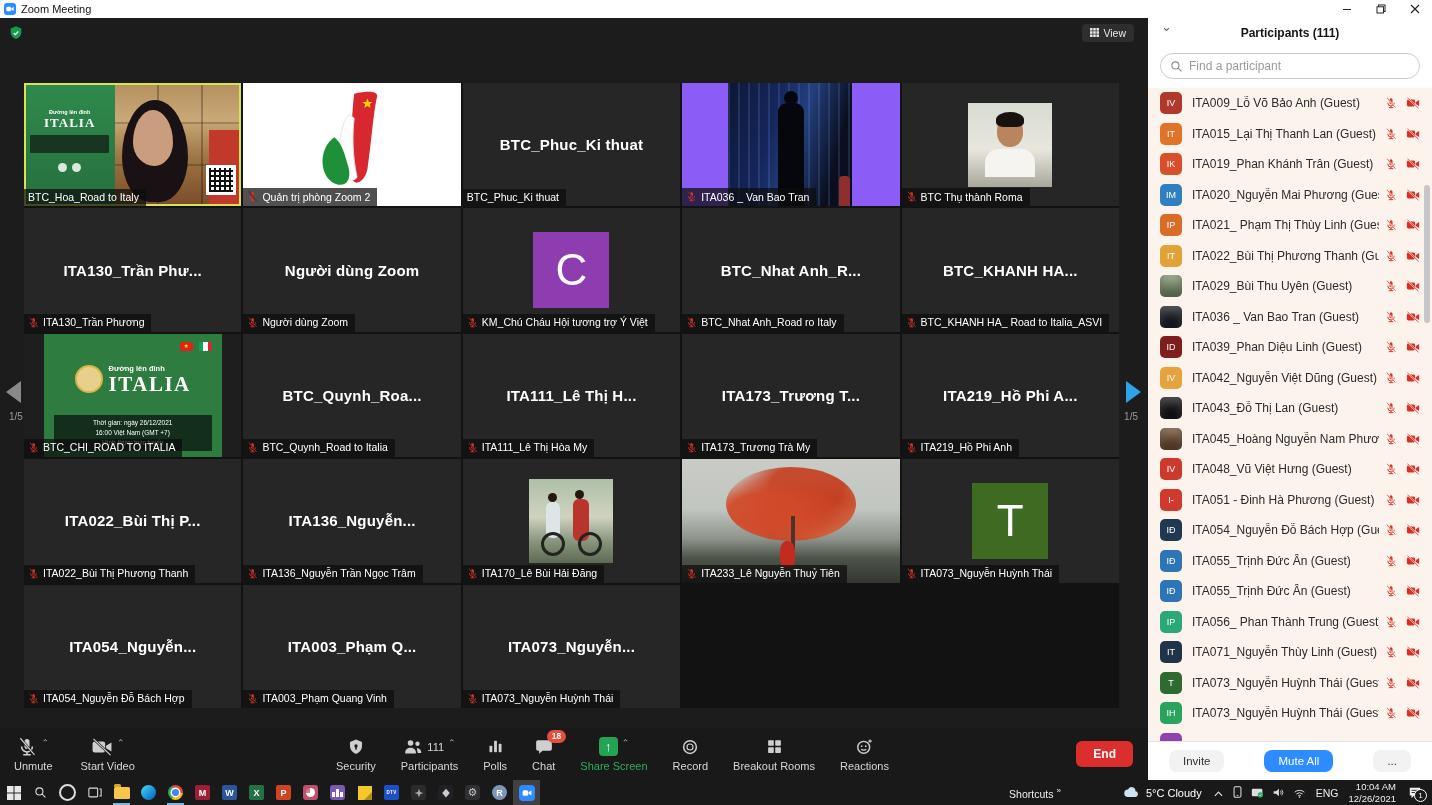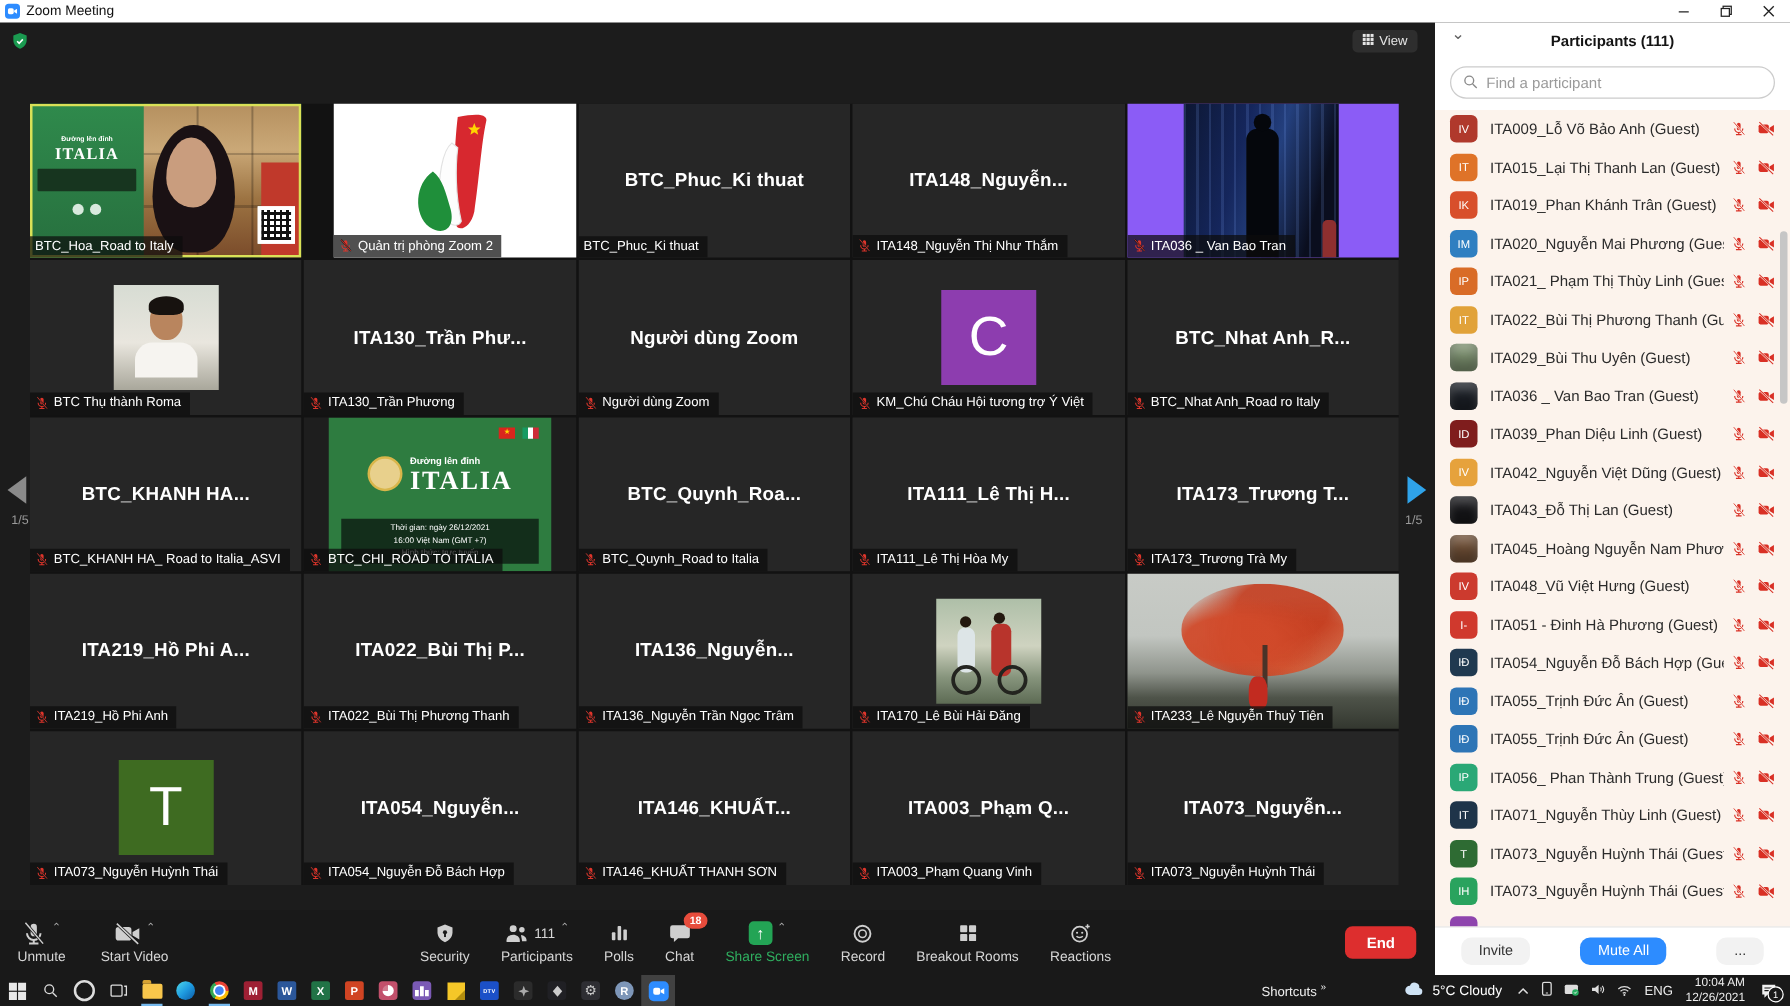--- a/index.html
+++ b/index.html
@@ -55,21 +55,21 @@
     background:linear-gradient(180deg,#b5905f 0%,#caa877 30%,#9c7342 62%,#7a4b2a 100%);}
   .sp-collage::before{content:"";position:absolute;inset:0;
     background:repeating-linear-gradient(90deg,transparent 0 42px,rgba(0,0,0,.25) 42px 44px),
                repeating-linear-gradient(0deg,transparent 0 40px,rgba(0,0,0,.2) 40px 42px);}
   .sp-red{position:absolute;right:0;top:38%;width:15%;height:62%;background:#c0392b;}
   .sp-qr{position:absolute;right:2.5%;bottom:9%;width:30px;height:30px;background:#fff;
     background-image:repeating-linear-gradient(0deg,#111 0 2px,transparent 2px 5px),repeating-linear-gradient(90deg,#111 0 2px,transparent 2px 5px);background-size:24px 24px;background-position:3px 3px;background-repeat:no-repeat;box-shadow:inset 0 0 0 3px #fff;}
   .sp-hair{position:absolute;left:45%;top:14%;width:66px;height:102px;background:#1a1114;border-radius:50% 50% 42% 42%/56% 56% 44% 44%;}
   .sp-face{position:absolute;left:50%;top:22%;width:40px;height:56px;background:#c99d7e;border-radius:50% 50% 46% 54%/58% 58% 42% 42%;}
 
-  .v-flag{background:#fff;display:flex;align-items:center;justify-content:center;margin-left:24px;}
+  .v-flag{background:#fff;display:flex;align-items:center;justify-content:center;}
   .flag-svg{height:92%;}
 
   .v-night{background:#8b5cf6;}
   .night-photo{position:absolute;left:21%;top:0;width:57%;height:100%;background:linear-gradient(105deg,#0d1733 0%,#15265c 35%,#24407e 55%,#0a0e1e 82%);}
   .night-photo::before{content:"";position:absolute;inset:0;background:repeating-linear-gradient(90deg,rgba(130,170,255,.16) 0 2px,transparent 2px 10px);}
   .night-fig{position:absolute;left:44%;top:16%;width:26px;height:84%;background:#05070c;border-radius:9px 9px 0 0;}
   .night-fig::before{content:"";position:absolute;left:6px;top:-12px;width:14px;height:14px;border-radius:50%;background:#05070c;}
   .night-red{position:absolute;left:72%;bottom:0;width:11px;height:30px;background:#8e2f2f;border-radius:4px 4px 0 0;}
 
   .v-portrait .photo,.v-bike .photo{position:absolute;left:50%;top:50%;transform:translate(-50%,-50%);width:84px;height:84px;overflow:hidden;}
@@ -256,35 +256,20 @@
             </span>
             <span>Quản trị phòng Zoom 2</span>
           </div>
         </div>
         <div class="tile v-text">
           <div class="cname">BTC_Phuc_Ki thuat</div>
           <div class="tlabel">
             <span>BTC_Phuc_Ki thuat</span>
           </div>
         </div>
-        <div class="tile v-text">
-          <div class="cname">ITA148_Nguyễn...</div>
-          <div class="tlabel">
-            <span style="display:flex">
-              <svg width="11" height="11" viewBox="0 0 24 24">
-                <rect x="9" y="2.5" width="6" height="12" rx="3" fill="#e0352b"></rect>
-                <path d="M5.5 11.5a6.5 6.5 0 0 0 13 0" fill="none" stroke="#e0352b" stroke-width="1.9"></path>
-                <path d="M12 18v3.3M7.5 21.3h9" stroke="#e0352b" stroke-width="1.9"></path>
-                <path d="M4 1.5l17 20" stroke="#1a1a1a" stroke-width="2.8"></path>
-                <path d="M4 1.5l17 20" stroke="#e0352b" stroke-width="1.4"></path>
-              </svg>
-            </span>
-            <span>ITA148_Nguyễn Thị Như Thắm</span>
-          </div>
-        </div>
         <div class="tile v-night">
       <div class="night-photo"></div>
       <div class="night-fig"></div>
       <div class="night-red"></div>
           <div class="tlabel">
             <span style="display:flex">
               <svg width="11" height="11" viewBox="0 0 24 24">
                 <rect x="9" y="2.5" width="6" height="12" rx="3" fill="#e0352b"></rect>
                 <path d="M5.5 11.5a6.5 6.5 0 0 0 13 0" fill="none" stroke="#e0352b" stroke-width="1.9"></path>
                 <path d="M12 18v3.3M7.5 21.3h9" stroke="#e0352b" stroke-width="1.9"></path>
@@ -564,35 +549,20 @@
             <span style="display:flex">
               <svg width="11" height="11" viewBox="0 0 24 24">
                 <rect x="9" y="2.5" width="6" height="12" rx="3" fill="#e0352b"></rect>
                 <path d="M5.5 11.5a6.5 6.5 0 0 0 13 0" fill="none" stroke="#e0352b" stroke-width="1.9"></path>
                 <path d="M12 18v3.3M7.5 21.3h9" stroke="#e0352b" stroke-width="1.9"></path>
                 <path d="M4 1.5l17 20" stroke="#1a1a1a" stroke-width="2.8"></path>
                 <path d="M4 1.5l17 20" stroke="#e0352b" stroke-width="1.4"></path>
               </svg>
             </span>
             <span>ITA054_Nguyễn Đỗ Bách Hợp</span>
-          </div>
-        </div>
-        <div class="tile v-text">
-          <div class="cname">ITA146_KHUẤT...</div>
-          <div class="tlabel">
-            <span style="display:flex">
-              <svg width="11" height="11" viewBox="0 0 24 24">
-                <rect x="9" y="2.5" width="6" height="12" rx="3" fill="#e0352b"></rect>
-                <path d="M5.5 11.5a6.5 6.5 0 0 0 13 0" fill="none" stroke="#e0352b" stroke-width="1.9"></path>
-                <path d="M12 18v3.3M7.5 21.3h9" stroke="#e0352b" stroke-width="1.9"></path>
-                <path d="M4 1.5l17 20" stroke="#1a1a1a" stroke-width="2.8"></path>
-                <path d="M4 1.5l17 20" stroke="#e0352b" stroke-width="1.4"></path>
-              </svg>
-            </span>
-            <span>ITA146_KHUẤT THANH SƠN</span>
           </div>
         </div>
         <div class="tile v-text">
           <div class="cname">ITA003_Phạm Q...</div>
           <div class="tlabel">
             <span style="display:flex">
               <svg width="11" height="11" viewBox="0 0 24 24">
                 <rect x="9" y="2.5" width="6" height="12" rx="3" fill="#e0352b"></rect>
                 <path d="M5.5 11.5a6.5 6.5 0 0 0 13 0" fill="none" stroke="#e0352b" stroke-width="1.9"></path>
                 <path d="M12 18v3.3M7.5 21.3h9" stroke="#e0352b" stroke-width="1.9"></path>

